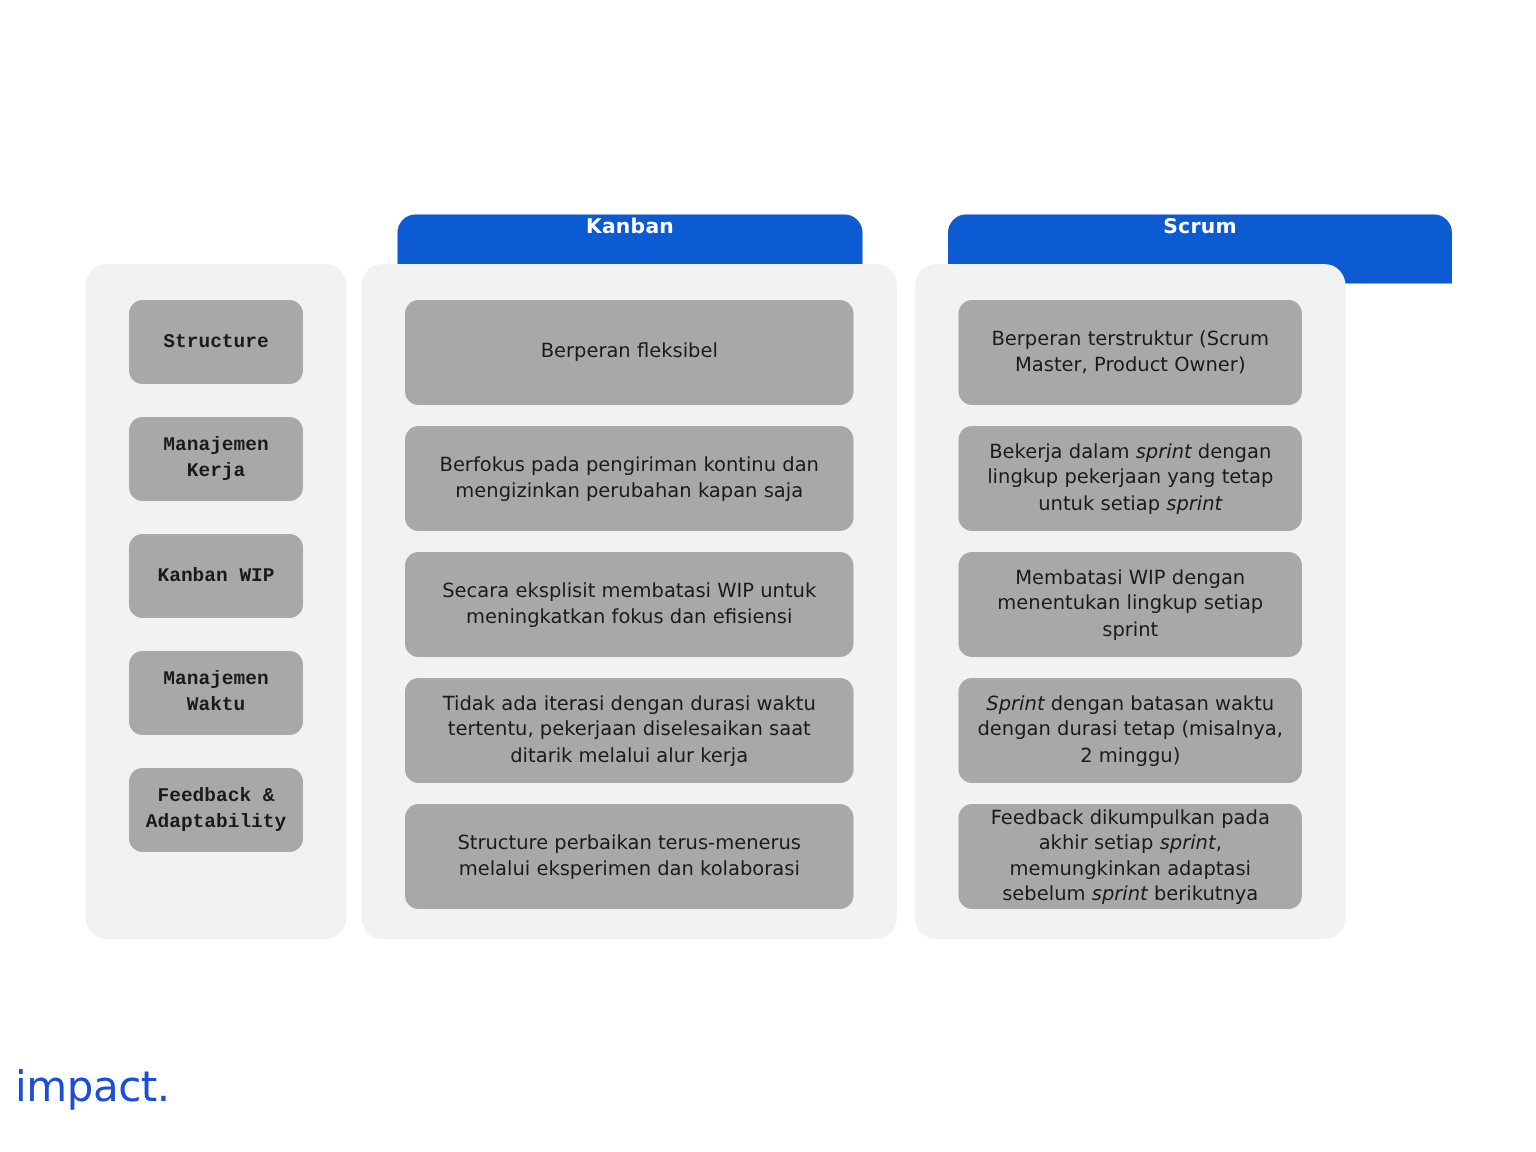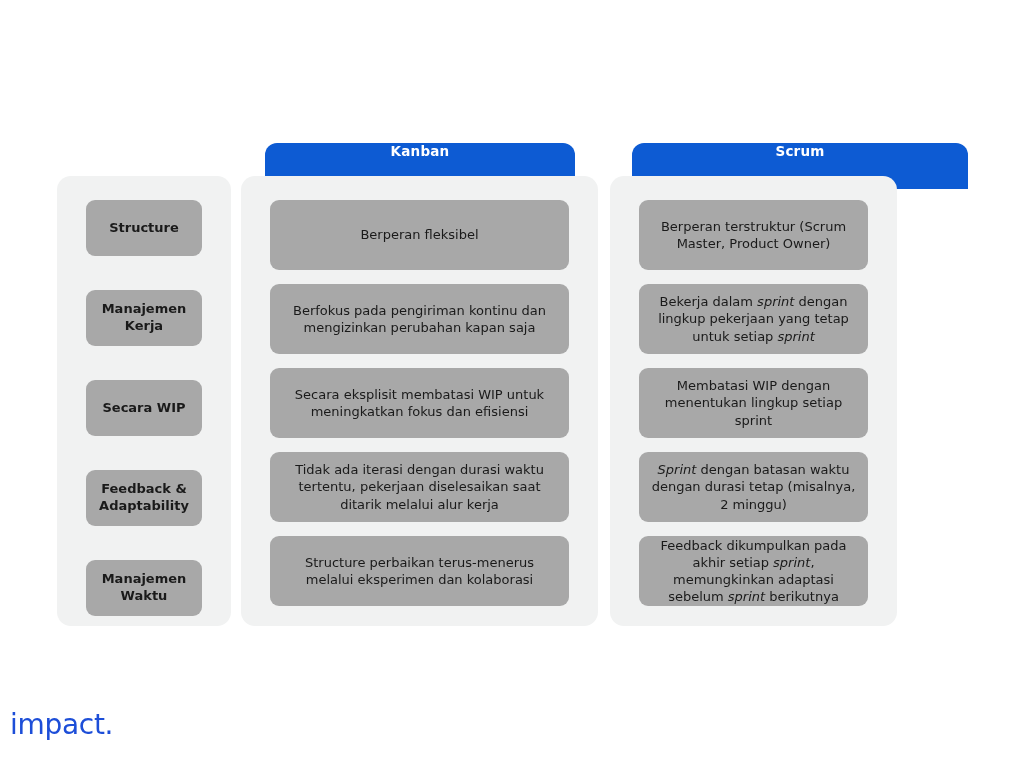--- a/index.html
+++ b/index.html
@@ -75,21 +75,21 @@
     line-height: 1.32;
     padding: 6px 10px;
   }
 
   .cell.label {
     height: 56px;
     font-weight: bold;
     font-size: 13px;
     line-height: 1.3;
   }
-  .panel.labels .stack { gap: 34px; }
+  .panel.labels .stack { gap: 22px; font-family: Liberation Mono, monospace; }
 
   .cell.content {
     height: 70px;
     font-weight: normal;
   }
   .cell.content span.it { font-style: italic; }
 
   
   .brand {
     position: absolute;
@@ -116,27 +116,27 @@
 
   <div class="panel labels">
     <div class="stack">
       <div class="cell label">
         <span>Structure</span>
       </div>
       <div class="cell label">
         <span>Manajemen Kerja</span>
       </div>
       <div class="cell label">
-        <span>Secara WIP</span>
+        <span>Kanban WIP</span>
+      </div>
+      <div class="cell label">
+        <span>Manajemen Waktu</span>
       </div>
       <div class="cell label">
         <span>Feedback &amp; Adaptability</span>
-      </div>
-      <div class="cell label">
-        <span>Manajemen Waktu</span>
       </div>
     </div>
   </div>
 
   <div class="panel kanban">
     <div class="stack">
       <div class="cell content">
         <span>Berperan fleksibel</span>
       </div>
       <div class="cell content">

